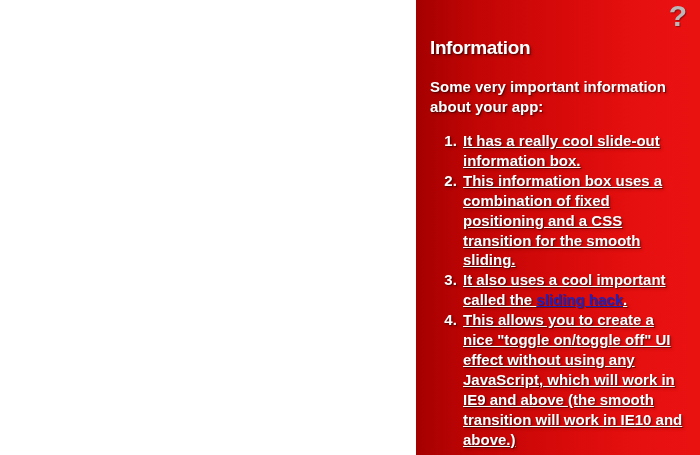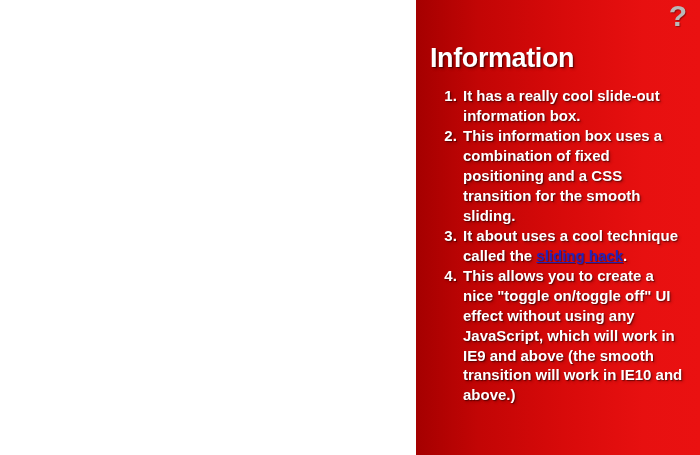--- a/index.html
+++ b/index.html
@@ -49,22 +49,22 @@
     line-height: 1;
     color: #b9b9b9;
     text-shadow: 1px 1px 1px rgba(0,0,0,0.35);
     cursor: pointer;
     font-family: "Liberation Sans", sans-serif;
     user-select: none;
   }
 
   
   #panel-title {
-    margin: 30px 0 0 0;
-    font-size: 27px;
+    margin: 24px 0 0 0;
+    font-size: 19px;
     font-weight: bold;
     line-height: 1.05;
     letter-spacing: -0.4px;
     text-shadow: 1px 1px 1px rgba(0,0,0,0.45), 2px 2px 3px rgba(0,0,0,0.25);
   }
 
   
   #panel-intro {
     margin: 19px 0 0 0;
     font-size: 15px;
@@ -78,20 +78,21 @@
     margin: 14px 0 0 0;
     padding-left: 31px;
     font-size: 15px;
     font-weight: bold;
     line-height: 1.33;
   }
   #panel-list li {
     margin: 0 0 0 0;
     text-shadow: 1px 1px 1px rgba(0,0,0,0.45), 2px 2px 3px rgba(0,0,0,0.22);
     padding-left: 2px;
+    text-decoration: underline;
   }
 
   .info-link {
     color: #2222bb;
     text-decoration: underline;
     text-shadow: 1px 1px 1px rgba(0,0,0,0.4);
   }
 </style>
 </head>
 <body>
@@ -99,20 +100,21 @@
 <div id="page-canvas">
   <span></span>
 </div>
 
 <aside id="info-panel">
 
   <span id="help-toggle">?</span>
 
   <h1 id="panel-title">Information</h1>
 
+  <p id="panel-intro">Some very important information about your app:</p>
 
   <ol id="panel-list">
     <li>It has a really cool slide-out information box.</li>
     <li>This information box uses a combination of fixed positioning and a CSS transition for the smooth sliding.</li>
-    <li><span>It about uses a cool technique called the </span><a href="#" class="info-link">sliding hack</a><span>.</span></li>
+    <li><span>It also uses a cool important called the </span><a href="#" class="info-link">sliding hack</a><span>.</span></li>
     <li>This allows you to create a nice "toggle on/toggle off" UI effect without using any JavaScript, which will work in IE9 and above (the smooth transition will work in IE10 and above.)</li>
   </ol>
 </aside>
 
 </body></html>

